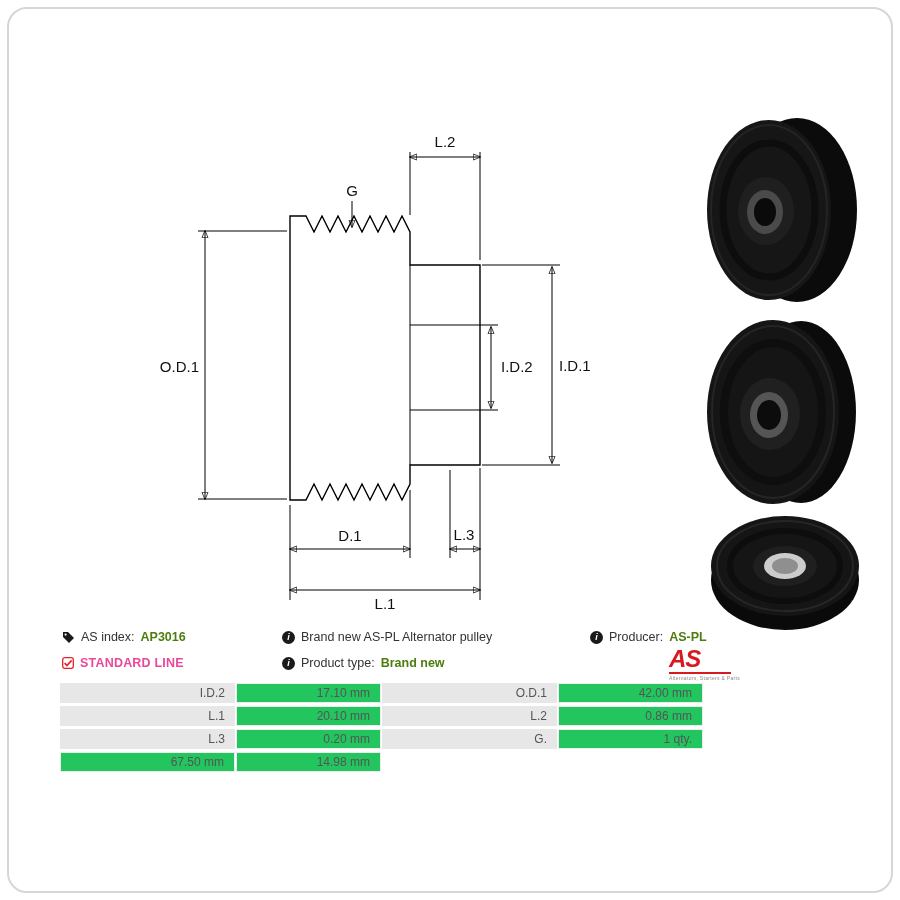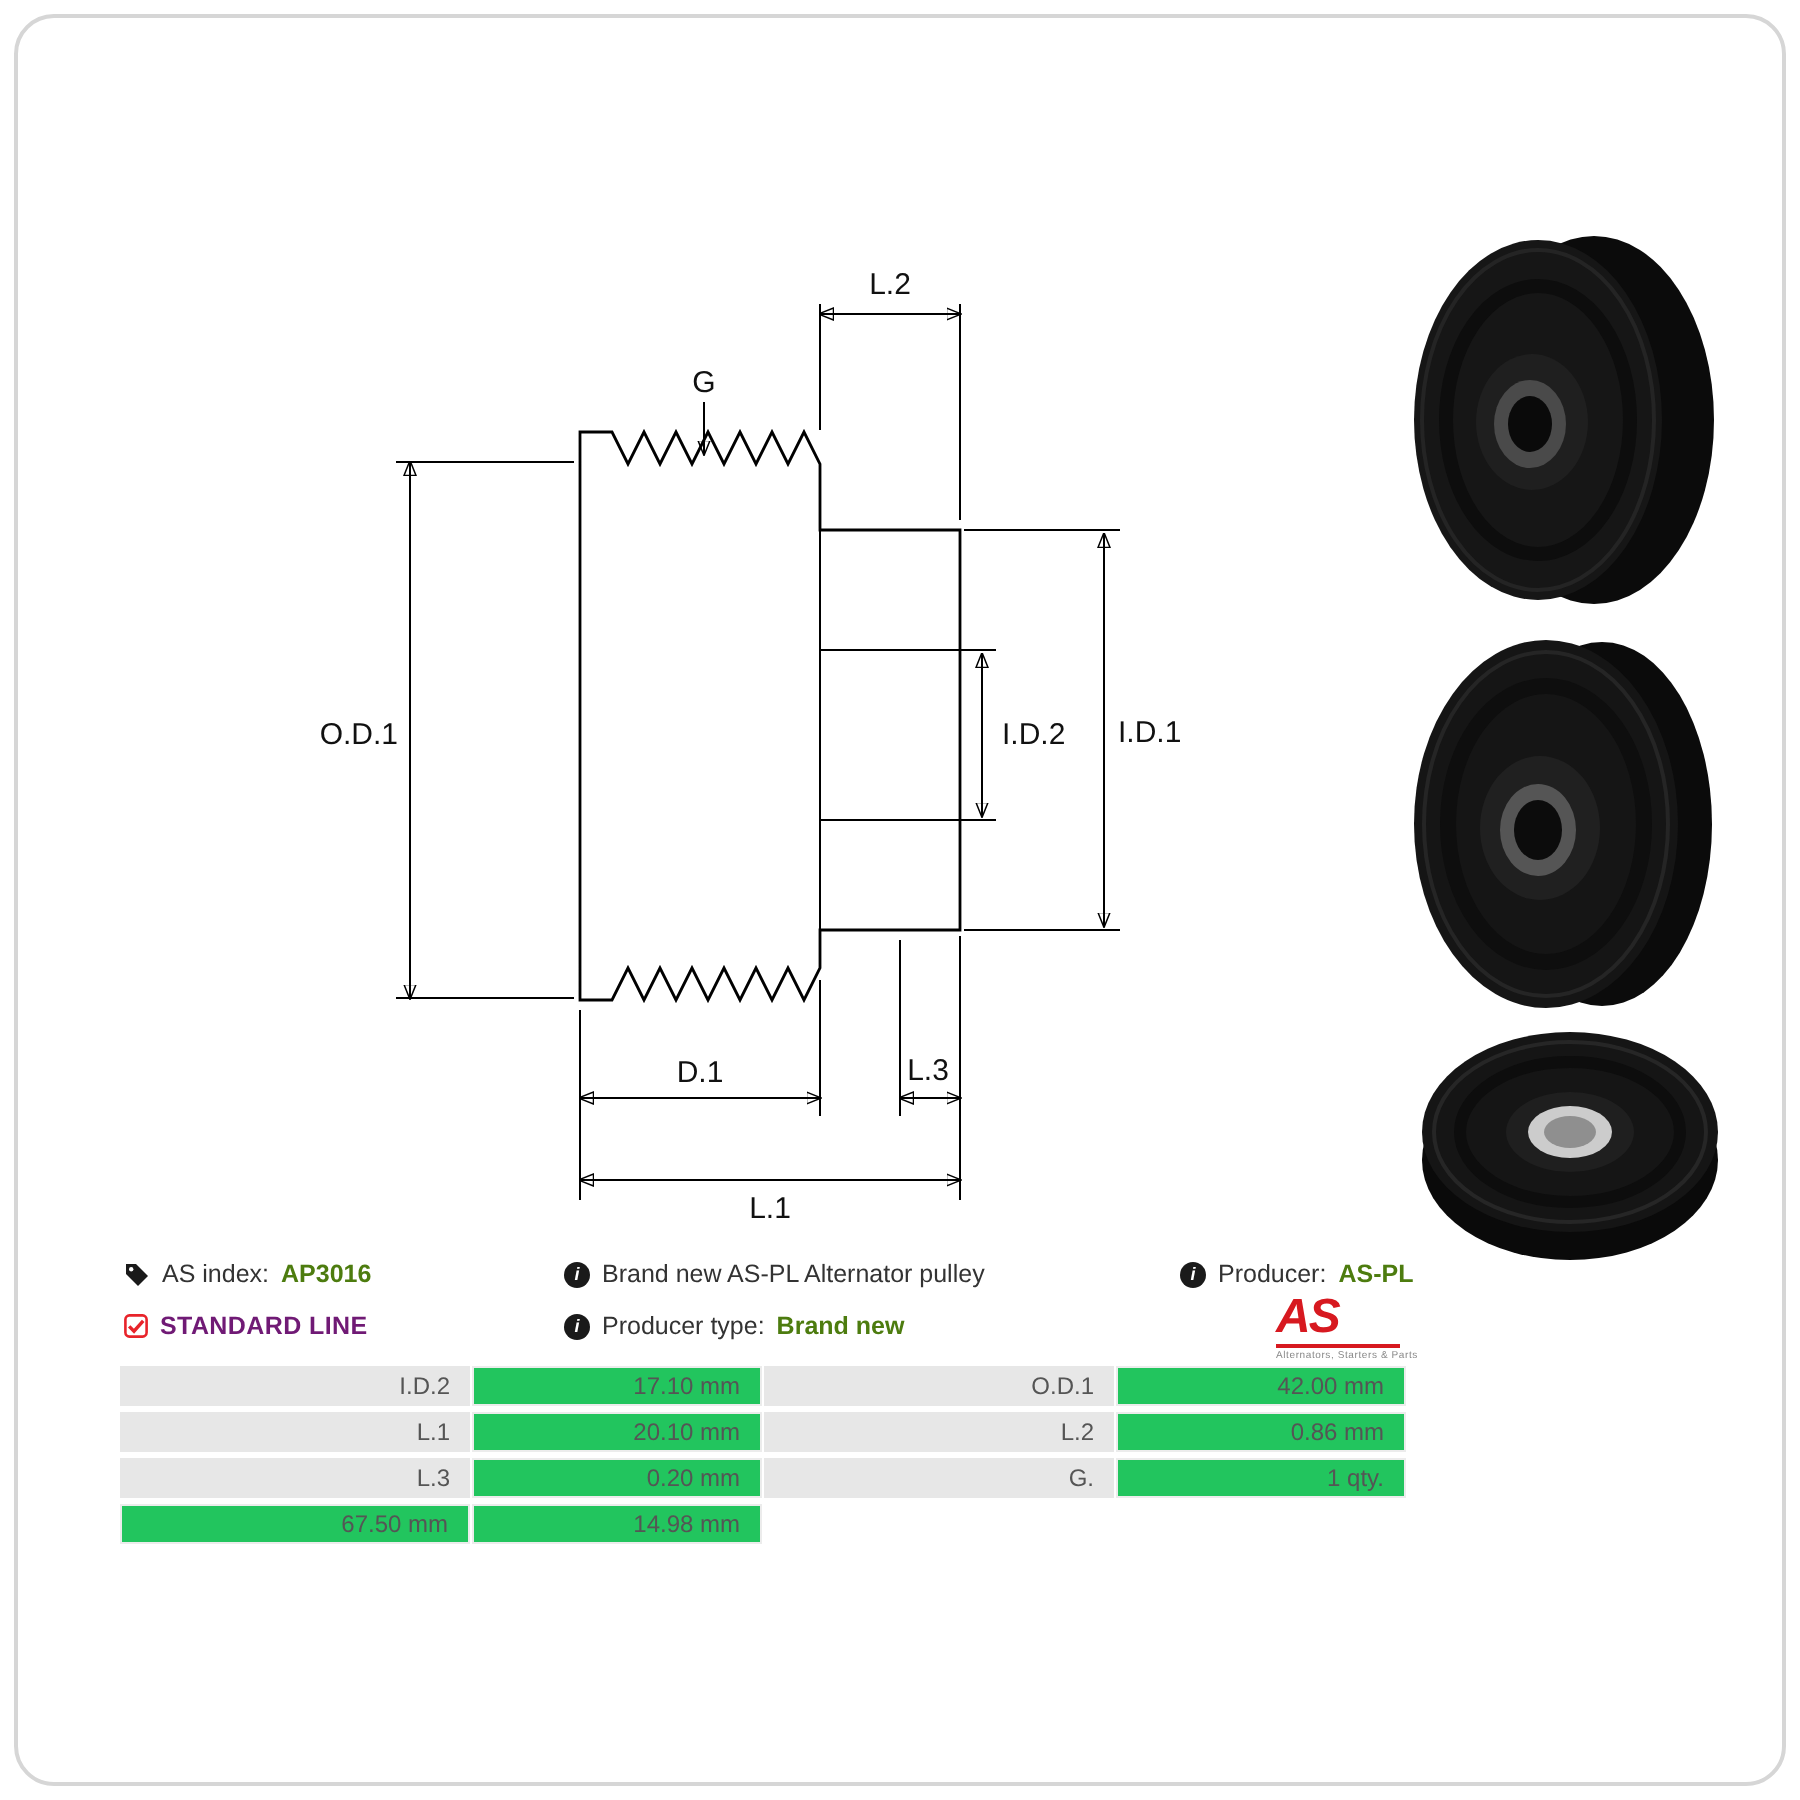--- a/index.html
+++ b/index.html
@@ -19,24 +19,24 @@
   #photo2{left:685px;top:312px;width:190px;height:205px;}
   #photo3{left:695px;top:500px;width:180px;height:150px;}
 
   
   .info-col{position:absolute;top:624px;}
   #info-col1{left:62px;}
   #info-col2{left:282px;}
   #info-col3{left:590px;}
   .info-row{display:flex;align-items:center;gap:6px;height:26px;font-size:12.5px;color:#333;white-space:nowrap;}
   .info-row b{color:#4d7c0f;}
-  .standard span{color:#701a75;font-weight:bold;letter-spacing:.2px;}
+  .standard span{color:#ec4899;font-weight:bold;letter-spacing:.2px;}
   .i-icon{display:inline-flex;width:13px;height:13px;border-radius:50%;background:#1a1a1a;color:#fff;
           font-size:9px;font-weight:bold;font-style:italic;align-items:center;justify-content:center;flex:0 0 13px;}
-  .aspl-logo{display:inline-block;line-height:1;margin-top:2px;}
+  .aspl-logo{display:inline-block;line-height:1;margin-top:2px;margin-left:31px;}
   .aspl-text{color:#d71920;font-style:italic;font-weight:bold;font-size:24px;letter-spacing:-1px;}
   .aspl-underline{height:2px;width:62px;background:#d71920;margin:1px 0 2px 0;}
   .aspl-tagline{font-size:5px;color:#888;letter-spacing:.3px;}
 
   
   .specs{position:absolute;left:60px;top:683px;width:640px;display:grid;
          grid-template-columns:175px 145px 175px 145px;gap:3px 1px;font-size:12px;color:#555;}
   .cell{height:20px;line-height:20px;text-align:right;padding-right:10px;box-sizing:border-box;}
   .lab{background:#e7e7e7;}
   .val{background:#22c55e;border:1px solid #ececec;line-height:18px;}
@@ -141,21 +141,21 @@
   </div>
 </div>
 
 <div class="info-col" id="info-col2">
   <div class="info-row">
     <span class="i-icon">i</span>
     <span>Brand new AS-PL Alternator pulley</span>
   </div>
   <div class="info-row">
     <span class="i-icon">i</span>
-    <span>Producer type:</span>
+    <span>Product type:</span>
     <b>Brand new</b>
   </div>
 </div>
 
 <div class="info-col" id="info-col3">
   <div class="info-row">
     <span class="i-icon">i</span>
     <span>Producer:</span>
     <b>AS-PL</b>
   </div>

